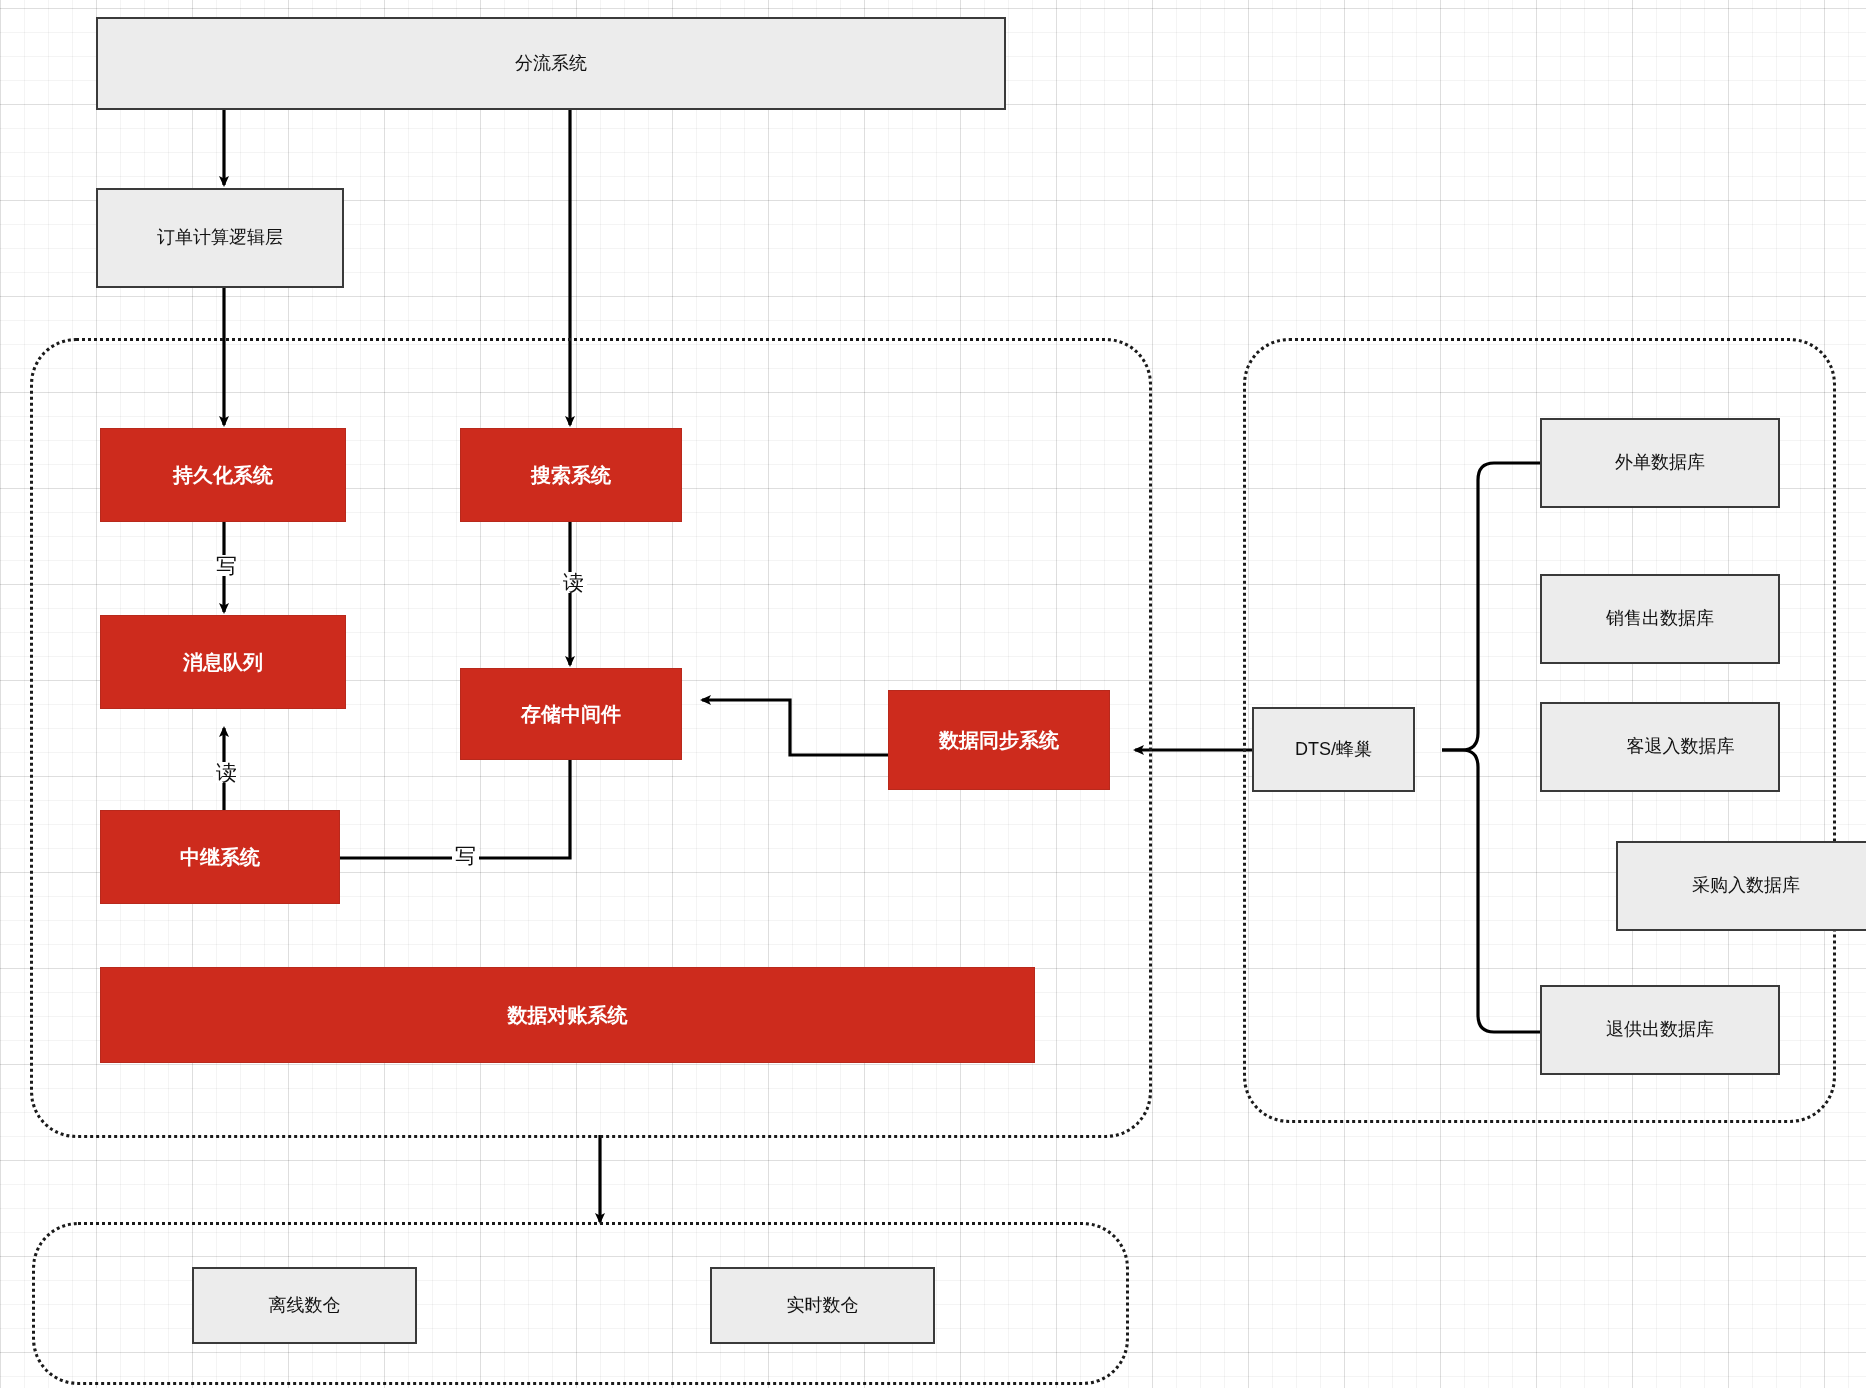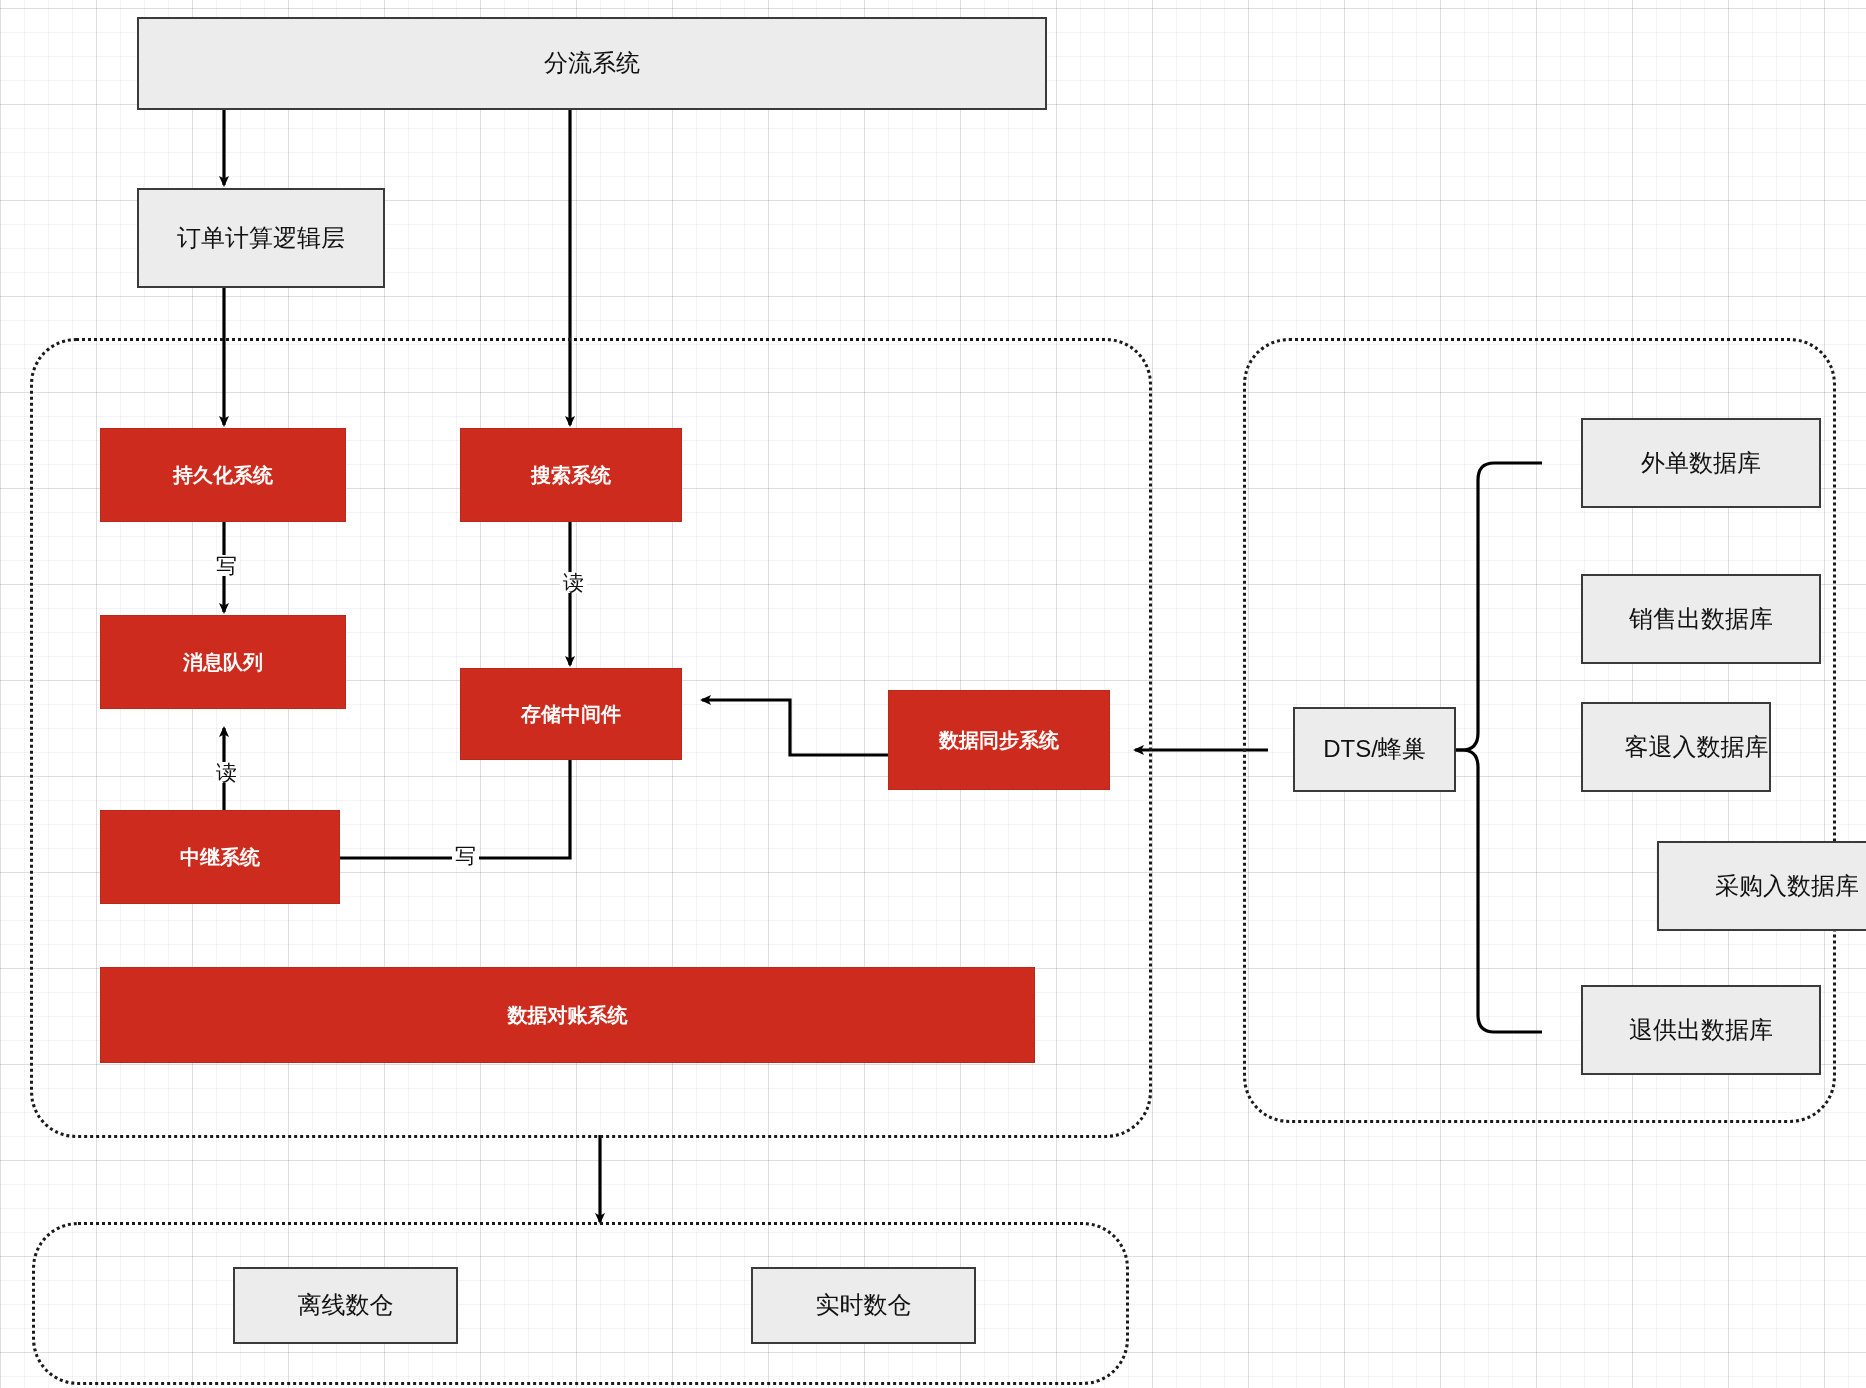--- a/index.html
+++ b/index.html
@@ -49,22 +49,21 @@
     display: flex;
     align-items: center;
     justify-content: center;
     text-align: center;
     line-height: 1.2;
   }
   .node-grey {
     background-color: #ececec;
     border: 2px solid #3a3a3a;
     color: #111111;
-    font-size: 24px;
-    margin-left: 41px;
+    font-size: 18px;
   }
   .node-red {
     background-color: #cd2b1d;
     border: 1px solid #b8291c;
     color: #ffffff;
     font-size: 20px;
     font-weight: bold;
   }
   .edge-label {
     position: absolute;
@@ -160,21 +159,21 @@
   </div>
 
   <div class="node node-grey" style="left:1540px; top:418px; width:240px; height:90px;">
     <span>外单数据库</span>
   </div>
 
   <div class="node node-grey" style="left:1540px; top:574px; width:240px; height:90px;">
     <span>销售出数据库</span>
   </div>
 
-  <div class="node node-grey" style="left:1540px; top:702px; width:190px; height:90px;padding-left:41px;">
+  <div class="node node-grey" style="left:1540px; top:702px; width:240px; height:90px;padding-left:41px;">
     <span>客退入数据库</span>
   </div>
 
   <div class="node node-grey" style="left:1616px; top:841px; width:260px; height:90px;">
     <span>采购入数据库</span>
   </div>
 
   <div class="node node-grey" style="left:1540px; top:985px; width:240px; height:90px;">
     <span>退供出数据库</span>
   </div>

